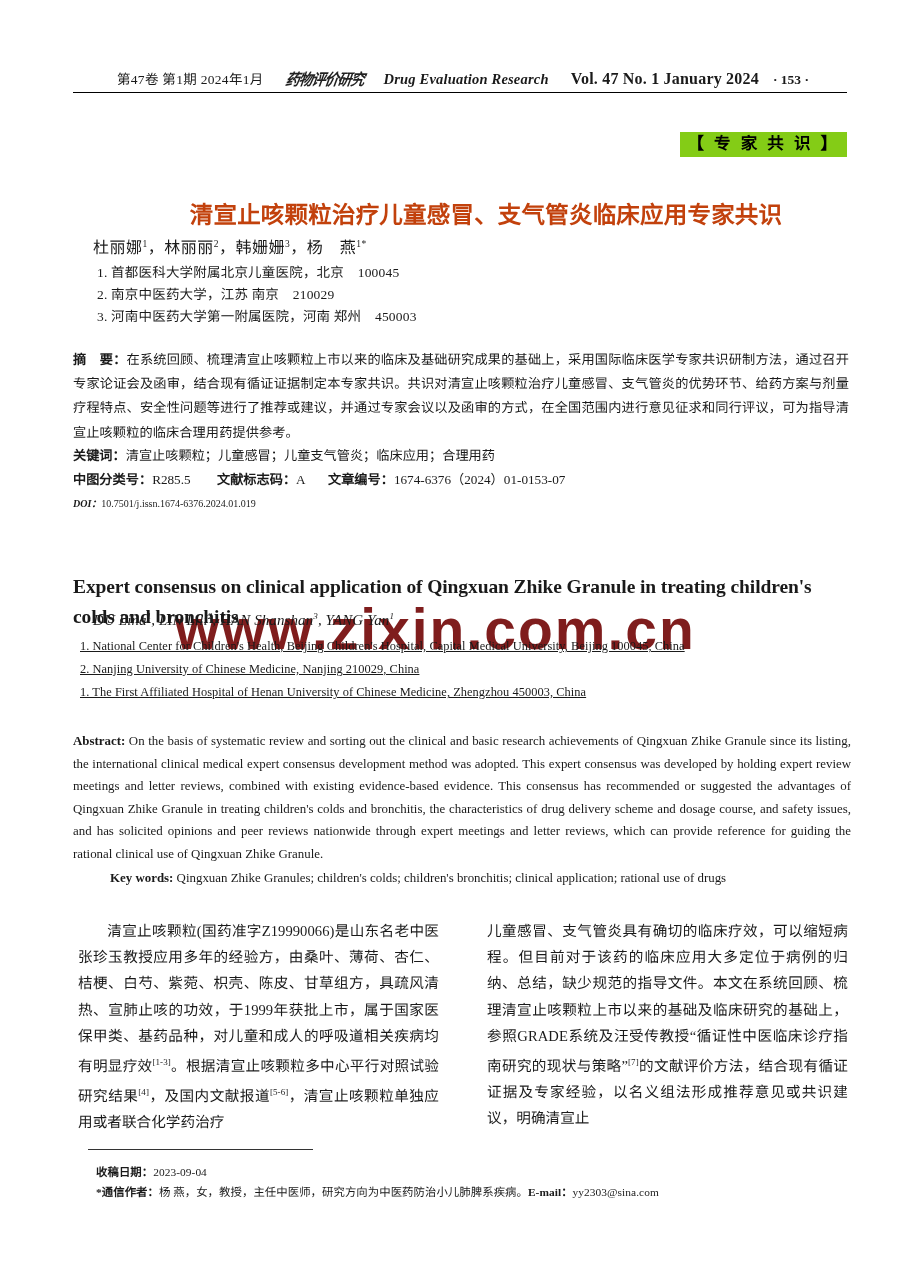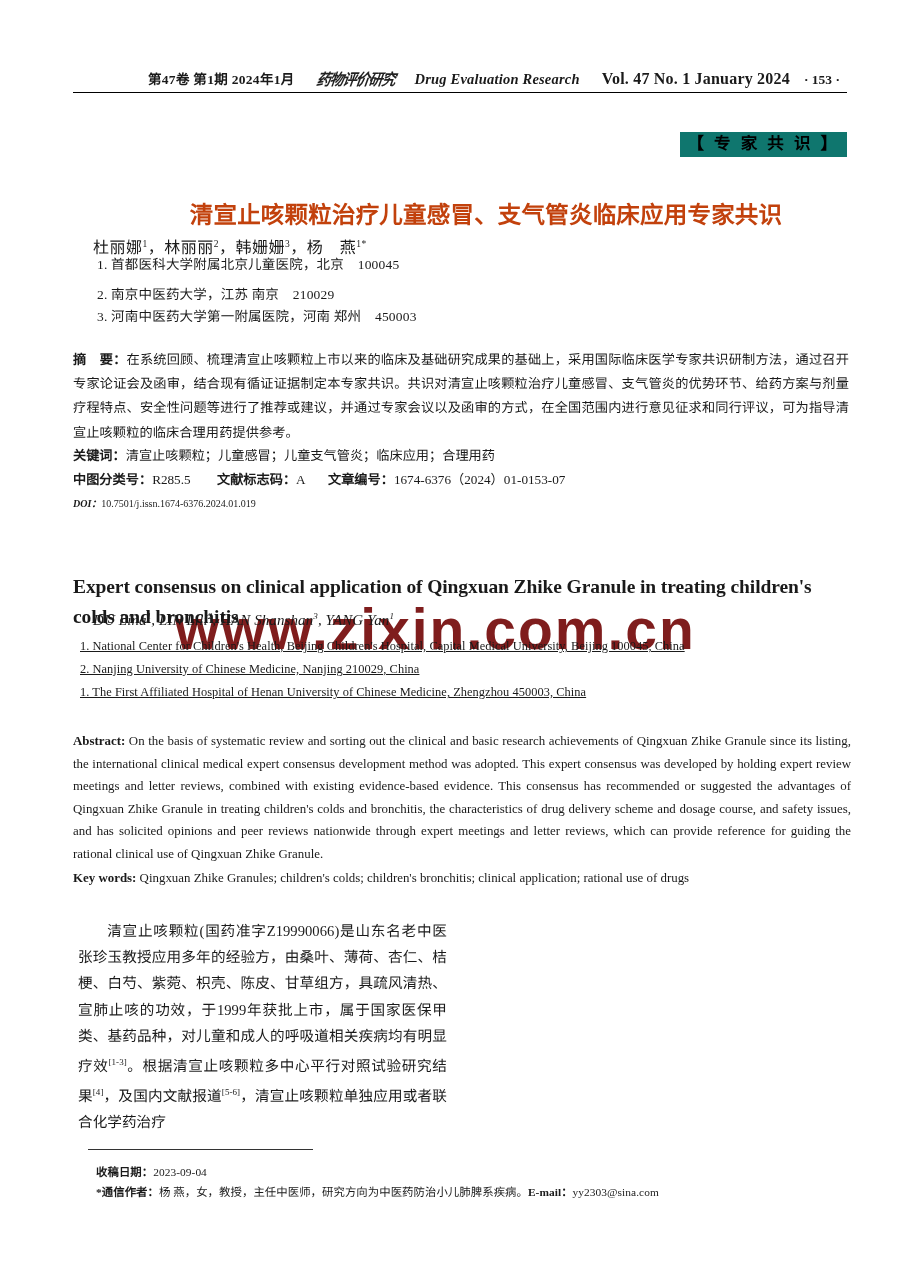--- a/index.html
+++ b/index.html
@@ -49,23 +49,23 @@
     top: 68px;
     width: 774px;
     height: 24px;
     display: flex;
     align-items: baseline;
     justify-content: flex-start;
     font-size: 13.5px;
   }
   .rh-vol {
     font-family: "Liberation Serif", serif;
-    font-weight: 700;
+    font-weight: 400;
     letter-spacing: .3px;
-    margin-left: 75px;
+    margin-left: 44px;
   }
   .rh-logo {
     margin-left: 22px;
     font-family: "Liberation Serif", serif;
     font-style: italic;
     font-weight: 700;
     font-size: 14px;
     color: #111;
     transform: skewX(-8deg) scaleY(1.12);
     letter-spacing: -1px;
@@ -96,21 +96,21 @@
     width: 774px;
     height: 0;
     border-top: 1.6px solid #000;
   }
 
   
   .badge {
     position: absolute;
     right: 73px;
     top: 132px;
-    background: #0f766e;
+    background: #84cc16;
     padding: 2px 7px 3px 7px;
     font-family: "Liberation Serif", serif;
     font-size: 16.5px;
     font-weight: 700;
     letter-spacing: 3px;
     color: #000;
     line-height: 1.2;
   }
 
   
@@ -136,21 +136,21 @@
     letter-spacing: .5px;
   }
   .cn-authors sup { font-size: 9.5px; vertical-align: super; }
   .cn-affil {
     position: absolute;
     left: 97px;
     font-size: 13.5px;
     letter-spacing: .2px;
     white-space: pre;
   }
-  .cn-affil.a1 { top: 253px; text-align: right; }
+  .cn-affil.a1 { top: 261px; text-align: right; }
   .cn-affil.a2 { top: 283px; }
   .cn-affil.a3 { top: 305px; }
 
   
   .cn-abs {
     position: absolute;
     left: 73px;
     top: 348px;
     width: 776px;
     font-size: 13.2px;
@@ -236,21 +236,21 @@
   }
   .en-abs .lbl { font-weight: 700; }
   .en-kw {
     position: absolute;
     left: 73px;
     top: 867px;
     width: 778px;
     font-size: 12.9px;
     line-height: 22.6px;
   }
-  .en-kw .lbl { font-weight: 700; }
+  .en-kw .lbl { font-weight: 700; margin-left: 37px; }
 
   
   .body-cols {
     position: absolute;
     left: 78px;
     top: 918px;
     width: 770px;
     display: flex;
     gap: 48px;
   }
@@ -341,20 +341,23 @@
     </div>
 
     <div class="en-kw">
       <span class="lbl">Key words:</span> <span>Qingxuan Zhike Granules; children's colds; children's bronchitis; clinical application; rational use of drugs</span>
     </div>
 
     <div class="body-cols">
       <div class="col">
         <p class="indent"><span>清宣止咳颗粒(国药准字Z19990066)是山东名老中医张珍玉教授应用多年的经验方，由桑叶、薄荷、杏仁、桔梗、白芍、紫菀、枳壳、陈皮、甘草组方，具疏风清热、宣肺止咳的功效，于1999年获批上市，属于国家医保甲类、基药品种，对儿童和成人的呼吸道相关疾病均有明显疗效</span><sup>[1-3]</sup><span>。根据清宣止咳颗粒多中心平行对照试验研究结果</span><sup>[4]</sup><span>，及国内文献报道</span><sup>[5-6]</sup><span>，清宣止咳颗粒单独应用或者联合化学药治疗</span></p>
       </div>
+      <div class="col">
+        <p><span>儿童感冒、支气管炎具有确切的临床疗效，可以缩短病程。但目前对于该药的临床应用大多定位于病例的归纳、总结，缺少规范的指导文件。本文在系统回顾、梳理清宣止咳颗粒上市以来的基础及临床研究的基础上，参照GRADE系统及汪受传教授“循证性中医临床诊疗指南研究的现状与策略”</span><sup>[7]</sup><span>的文献评价方法，结合现有循证证据及专家经验，以名义组法形成推荐意见或共识建议，明确清宣止</span></p>
+      </div>
     </div>
 
     <div class="fn-rule"></div>
     <div class="fn f1">
       <span class="b">收稿日期：</span><span>2023-09-04</span>
     </div>
     <div class="fn f2">
       <span class="b">*通信作者：</span><span>杨 燕，女，教授，主任中医师，研究方向为中医药防治小儿肺脾系疾病。</span><span class="b">E-mail：</span><span>yy2303@sina.com</span>
     </div>
 

